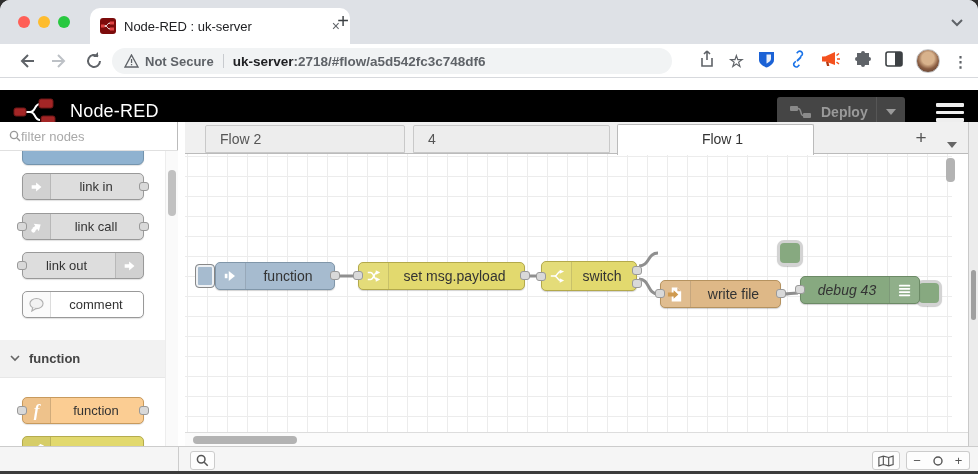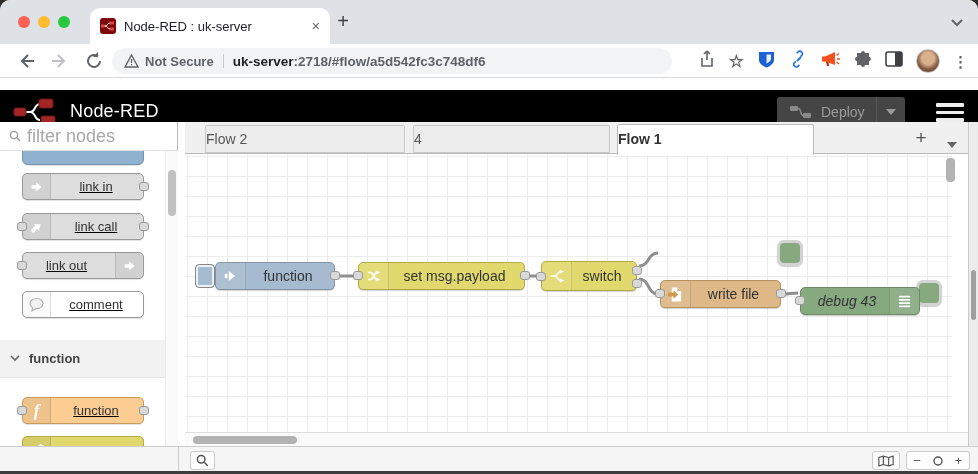--- a/index.html
+++ b/index.html
@@ -4,21 +4,21 @@
 <style>
   * { box-sizing: border-box; margin: 0; padding: 0; }
   html,body { background:#2e2e2e; }
   body { font-family:"Liberation Sans", sans-serif; }
   .window { position:relative; width:978px; height:474px; border-radius:10px 10px 0 0; overflow:hidden; background:#fff; }
 
   
   .tabstrip { position:absolute; left:0; top:0; width:978px; height:44px; background:#dee1e6; }
   .traffic { position:absolute; top:16px; width:12px; height:12px; border-radius:50%; }
   .t-close{ left:18px; background:#ff5f57; } .t-min{ left:38px; background:#febc2e; } .t-zoom{ left:58px; background:#28c840; }
-  .browser-tab { position:absolute; left:90px; top:8px; width:240px; height:36px; background:#fff; border-radius:10px 10px 0 0; display:flex; align-items:center; padding:0 10px; }
+  .browser-tab { position:absolute; left:90px; top:8px; width:260px; height:36px; background:#fff; border-radius:10px 10px 0 0; display:flex; align-items:center; padding:0 10px; }
   .favicon { width:16px; height:16px; border-radius:3px; background:#7c0b0b; position:relative; flex:0 0 16px; }
   .favicon svg{ position:absolute; left:1px; top:3px; }
   .tab-title { font-size:13px; color:#202124; margin-left:8px; flex:1; white-space:nowrap; overflow:hidden; }
   .tab-close { font-size:14px; color:#5f6368; margin-left:6px; cursor:default; }
   .new-tab { position:absolute; left:330px; top:9px; font-size:20px; color:#3c4043; width:26px; height:26px; text-align:center; line-height:25px; }
   .strip-chevron { position:absolute; right:14px; top:13px; }
 
   
   .toolbar { position:absolute; left:0; top:44px; width:978px; height:34px; background:#fff; border-bottom:1px solid #d7d9dd;font-weight:bold; }
   .nav-ic { position:absolute; top:7px; width:20px; height:20px; }
@@ -31,35 +31,35 @@
   .tb-right { position:absolute; right:10px; top:4px; height:26px; display:flex; align-items:center; gap:13px; }
   .avatar { width:24px; height:24px; border-radius:50%; background:radial-gradient(circle at 50% 38%, #d8b28c 0 35%, #8a5d42 60%, #4c342a 100%); border:1px solid #c5c7ca; }
   .dots { font-size:15px; color:#5f6368; line-height:1; }
 
   
   .nr-header { position:absolute; left:0; top:78px; width:978px; height:44px; background:#000;margin-top:12px; }
   .nr-logo { position:absolute; left:12px; top:7px; }
   .nr-title { position:absolute; left:70px; top:11px; color:#fff; font-size:18px; letter-spacing:.2px; }
   .deploy { position:absolute; right:73px; top:7px; height:30px; width:128px; background:#454545; border-radius:3px; display:flex; align-items:center; color:#999; }
   .deploy-ic { margin:0 8px 0 12px; display:flex; }
-  .deploy-label { font-size:14px; font-weight:normal; color:#9a9a9a; flex:1; }
+  .deploy-label { font-size:14px; font-weight:bold; color:#9a9a9a; flex:1; }
   .deploy-caret { border-left:1px solid #565656; align-self:stretch; display:flex; align-items:center; padding:0 9px; }
   .hamburger { position:absolute; right:14px; top:13px; width:28px; }
   .hamburger div { height:3.5px; background:#eee; border-radius:1px; margin-bottom:4px; }
 
   
   .main { position:absolute; left:0; top:122px; width:978px; height:352px; background:#fff; }
 
   
   .palette { position:absolute; left:0; top:0; width:178px; height:352px; background:#fff; border-right:1px solid #bbb; }
   .palette-search { position:absolute; left:0; top:0; width:178px; height:29px; border-bottom:1px solid #e0e0e0; display:flex; align-items:center; padding-left:9px; }
-  .palette-search input { border:0; outline:0; background:transparent; font-size:18px; color:#555; width:130px; margin-left:6px; font-family:"Liberation Sans",sans-serif; }
+  .palette-search input { border:0; outline:0; background:transparent; font-size:13px; color:#555; width:130px; font-family:"Liberation Sans",sans-serif; }
   .palette-search input::placeholder { color:#a9a9a9; }
   .palette-scroll { position:absolute; left:0; top:29px; width:178px; height:297px; overflow:hidden; }
-  .pnode { position:absolute; left:22px; width:122px; height:27px; border-radius:5px; border:1px solid #999; background:#ddd; box-shadow:0 1px 1px rgba(0,0,0,.12);text-decoration:underline; }
+  .pnode { position:absolute; left:22px; width:122px; height:27px; border-radius:5px; border:1px solid #999; background:#ddd; box-shadow:0 1px 1px rgba(0,0,0,.12); }
   .pnode .plabel { display:block; line-height:25px; font-size:13px; color:#333; text-align:center; }
   .picon { position:absolute; top:0; bottom:0; width:28px; background:rgba(0,0,0,.05); display:flex; align-items:center; justify-content:center; }
   .picon.left { left:0; border-right:1px solid rgba(0,0,0,.12); border-radius:4px 0 0 4px; }
   .picon.right { right:0; border-left:1px solid rgba(0,0,0,.12); border-radius:0 4px 4px 0; }
   .pad-l { padding-left:26px; } .pad-r { padding-right:33px; }
   .port { position:absolute; width:10px; height:9px; background:#d9d9d9; border:1px solid #999; border-radius:3px; top:8px; z-index:3; }
   .port.in { left:-6px; } .port.out { right:-6px; }
   .pnode.gray { background:#ddd; }
   .pnode.white { background:#fff; }
   .pnode.orange { background:#fbcd93; border-color:#c89a5d; }
@@ -70,22 +70,22 @@
   .pal-sb { position:absolute; right:0; top:0; width:13px; height:297px; background:#fafafa; border-left:1px solid #ededed; }
   .pal-sb-thumb { position:absolute; left:2px; top:19px; width:8px; height:46px; background:#c1c1c1; border-radius:4px; }
   .palette-footer { position:absolute; left:0; top:326px; width:178px; height:26px; background:#f6f6f6; border-top:1px solid #ccc; }
   .pf-btn { position:absolute; top:3px; width:21px; height:19px; background:#fff; border:1px solid #ccc; display:flex; align-items:center; justify-content:center; }
   .pf-up { left:133px; border-radius:3px 0 0 3px; } .pf-down { left:153px; border-radius:0 3px 3px 0; border-left:0; }
 
   
   .workspace { position:absolute; left:185px; top:0; width:783px; height:352px; }
   .gutter { position:absolute; left:178px; top:0; width:7px; height:324px; background:#fff; }
   .wtabbar { position:absolute; left:0; top:0; width:783px; height:32px; background:#f0f0f0; border-bottom:1px solid #bbb; }
-  .wtab { position:absolute; top:3px; height:28px; width:200px; background:#ededed; border:1px solid #c9c9c9; font-size:14px; color:#555; line-height:27px; border-radius:2px 2px 0 0; }
-  .wtab.active { top:2px; height:31px; background:#fff; border-color:#bbb; border-bottom:0; color:#333; font-weight:bold; z-index:2; line-height:29px; }
+  .wtab { position:absolute; top:3px; height:28px; width:200px; background:#ededed; border:1px solid #c9c9c9; font-size:14px; color:#555; line-height:27px; padding-left:14px; border-radius:2px 2px 0 0; }
+  .wtab.active { top:2px; height:31px; background:#fff; border-color:#bbb; border-bottom:0; color:#333; font-weight:normal; z-index:2; line-height:29px;text-align:center; }
   .wtab-add { position:absolute; left:724px; top:4px; width:24px; height:24px; font-size:19px; color:#555; text-align:center; line-height:23px; }
   .wtab-caret { position:absolute; left:762px; top:12px; }
 
   
   .canvas { position:absolute; left:0; top:32px; width:783px; height:278px; background:#fff;
     background-image:linear-gradient(#ececec 1px, transparent 1px), linear-gradient(90deg,#ececec 1px, transparent 1px);
     background-size:20px 20px; background-position:2px 2px; overflow:hidden; }
   .canvas-right-mask { position:absolute; right:0; top:0; width:16px; height:278px; background:#fff; }
   .wires { position:absolute; left:0; top:0; z-index:1; }
   .fnode { position:absolute; height:28px; border-radius:5px; border:1px solid rgba(0,0,0,.3); box-shadow:0 1px 1px rgba(0,0,0,.18); z-index:2; }
@@ -431,21 +431,21 @@
                 <path d="M11 1.5v4h4z" fill="#d9b183"></path>
                 <polygon points="1,7 7,7 7,4.5 12,9 7,13.5 7,11 1,11" fill="#cf9a4f"></polygon>
               </svg>
           </span>
           <span class="flabel" style="padding-left:26px">write file</span>
           <span class="port in"></span>
           <span class="port out"></span>
         </div>
 
         <div class="debug-toggle" style="left:731px;top:126px"></div>
-        <div class="fnode n-debug" style="left:615px;top:133px;width:120px">
+        <div class="fnode n-debug" style="left:615px;top:122px;width:120px">
           <span class="ficon right">
             <svg width="14" height="14" viewBox="0 0 16 16">
                 <rect x="1" y="2" width="13" height="2" rx="1" fill="#fff"></rect>
                 <rect x="1" y="5.7" width="13" height="2" rx="1" fill="#fff"></rect>
                 <rect x="1" y="9.4" width="13" height="2" rx="1" fill="#fff"></rect>
                 <rect x="1" y="13.1" width="13" height="2" rx="1" fill="#fff"></rect>
               </svg>
           </span>
           <span class="flabel italic" style="padding-right:26px">debug 43</span>
           <span class="port in"></span>

